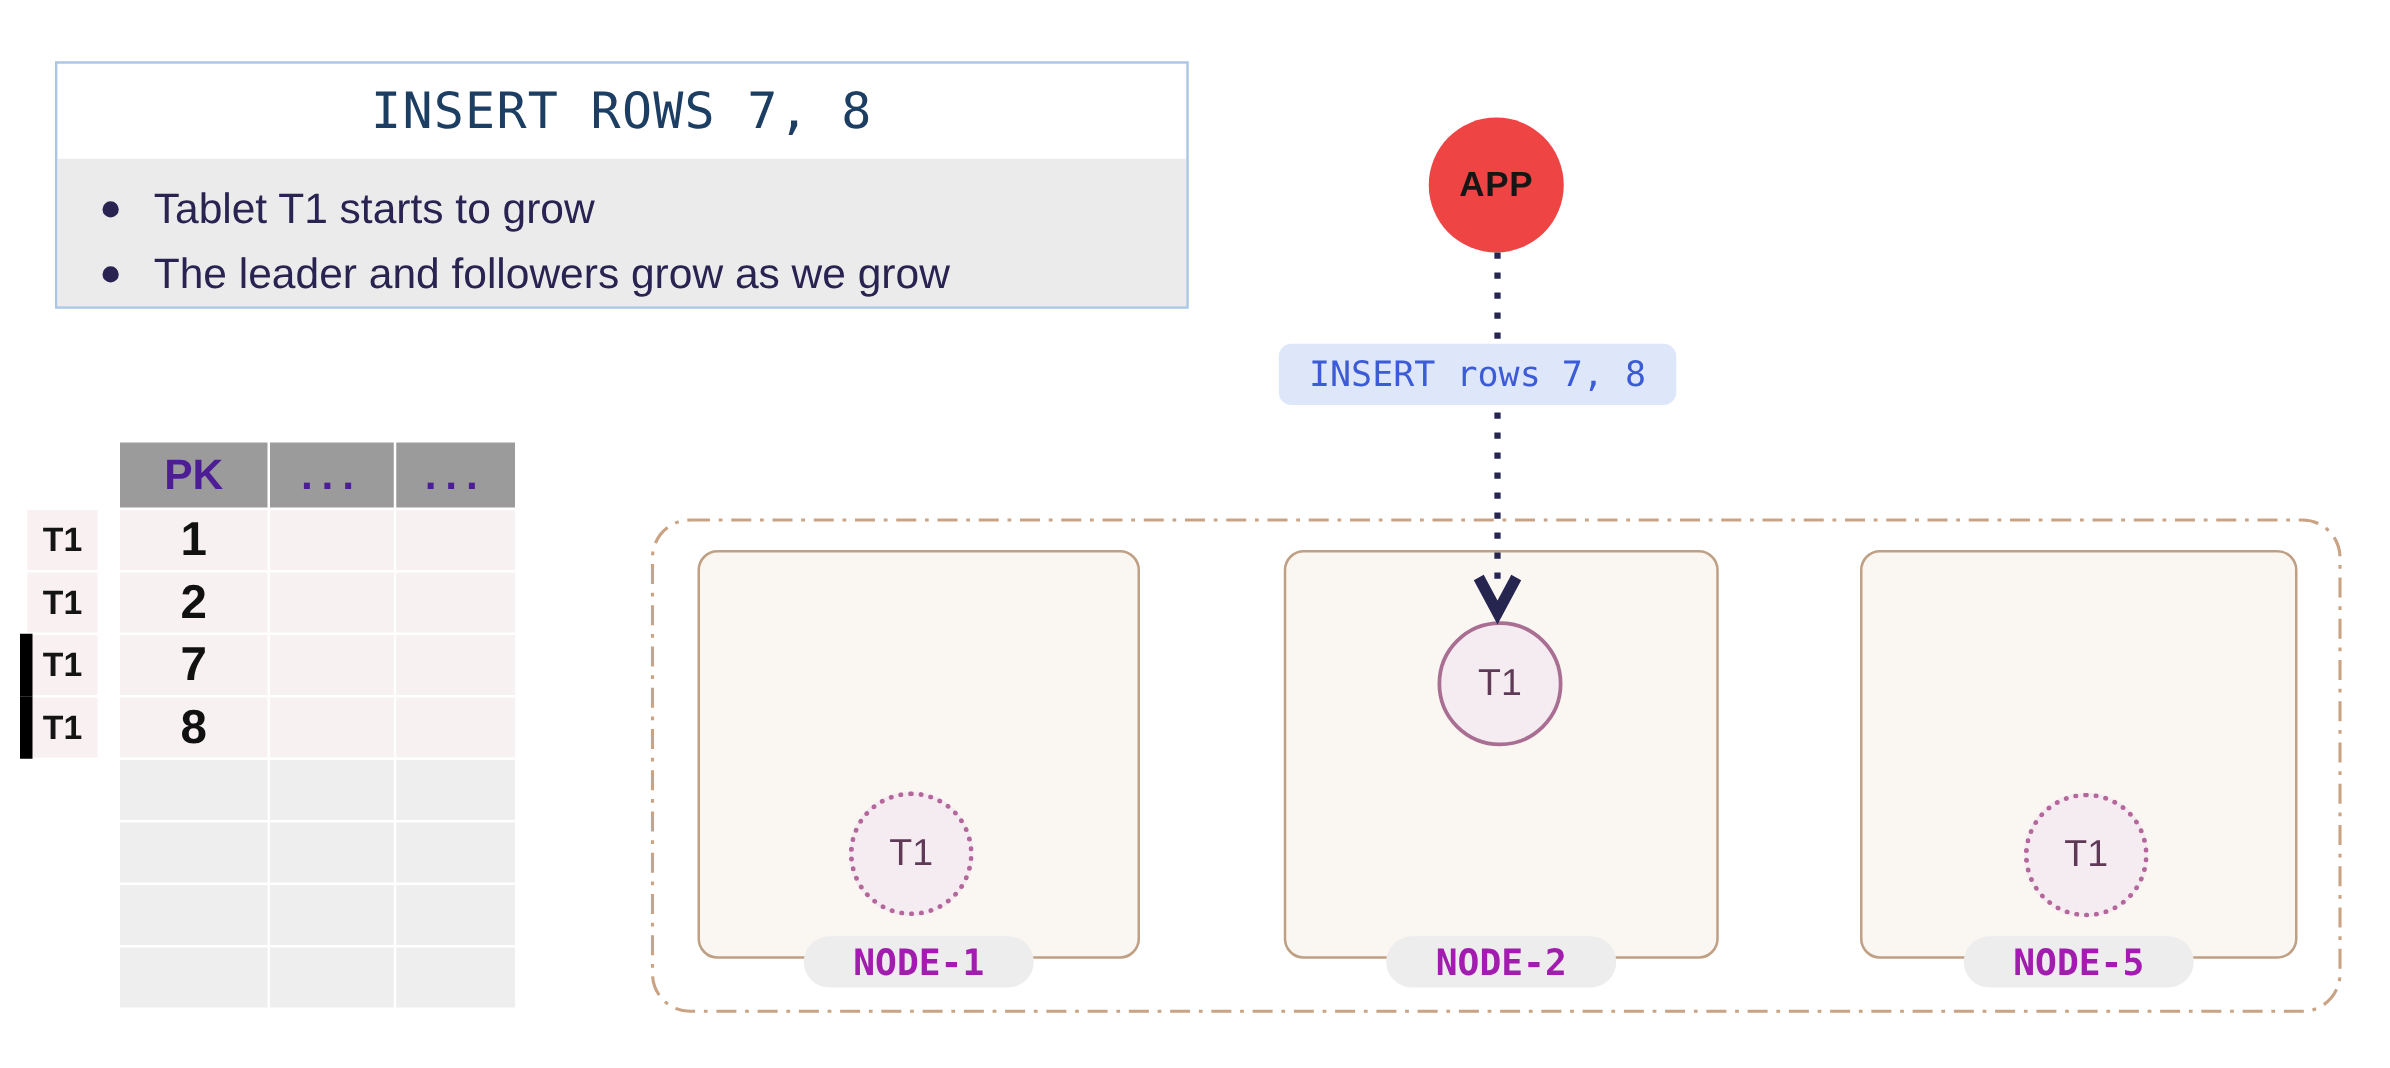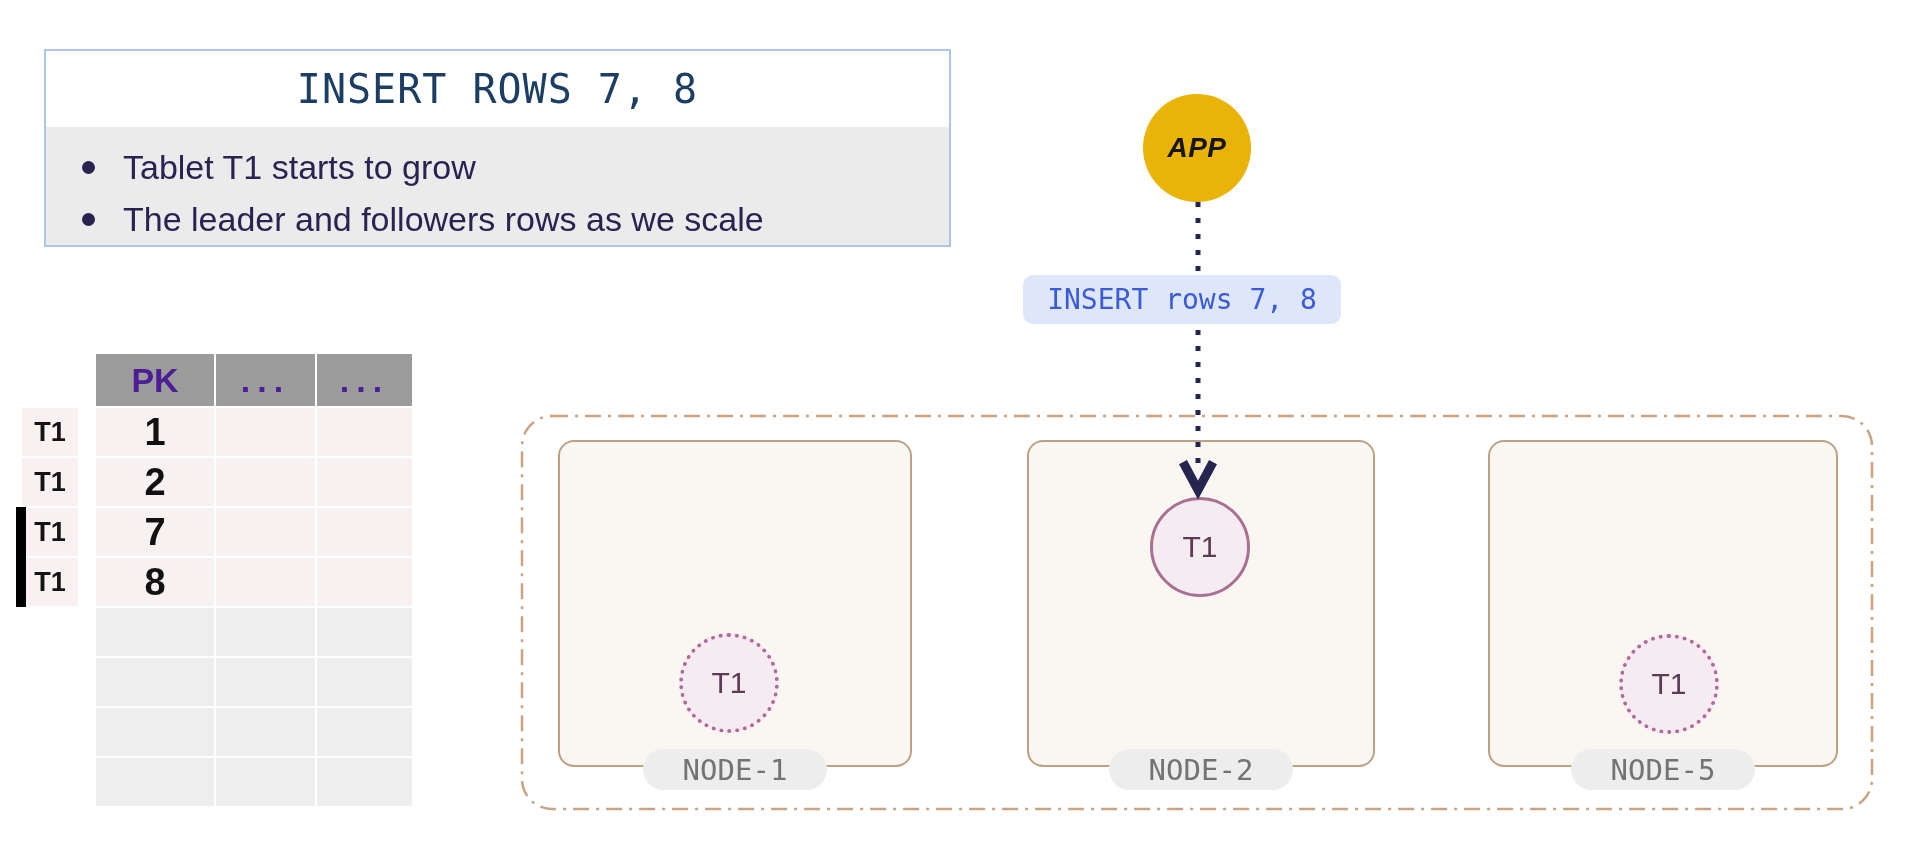--- a/index.html
+++ b/index.html
@@ -31,22 +31,22 @@
   .c1{width:118px;}.c2{width:99px;}.c3{width:95px;}
   .hcell{background:#9b9b9b;display:flex;align-items:center;justify-content:center;
     font-size:34px;font-weight:700;color:#4c1d95;}
   .hcell.dots{letter-spacing:7px;font-weight:800;padding-top:0px;}
   .dcell{background:#f8f1f1;display:flex;align-items:center;justify-content:center;
     font-size:38px;font-weight:700;color:#111;}
   .gcell{background:#eeeeee;}
 
   
   .app-circle{position:absolute;left:1143px;top:94px;width:108px;height:108px;border-radius:50%;
-    background:#eab308;display:flex;align-items:center;justify-content:center;
-    font-size:28px;font-weight:700;color:#161616;letter-spacing:0.5px;font-style:italic;}
+    background:#ef4444;display:flex;align-items:center;justify-content:center;
+    font-size:28px;font-weight:700;color:#161616;letter-spacing:0.5px;}
 
   
   .arrow-svg{position:absolute;left:1172px;top:199px;z-index:1;}
   .req-label{position:absolute;left:1023px;top:275px;width:318px;height:49px;border-radius:10px;
     background:#dee7f9;display:flex;align-items:center;justify-content:center;z-index:2;
     font-family:"DejaVu Sans Mono","Liberation Mono",monospace;
     font-size:28px;font-weight:500;color:#3c5bd7;}
 
   
   .cluster-svg{position:absolute;left:519px;top:413px;}
@@ -59,37 +59,37 @@
     box-sizing:border-box;display:flex;align-items:center;justify-content:center;
     font-size:30px;font-weight:500;color:#5e3a57;}
   .tablet.follower{border:4px dotted #b4679a;}
   .tablet.leader{border:3px solid #a96f92;}
   .n1 .tablet{left:119px;top:191px;}
   .n2 .tablet{left:121px;top:55px;}
   .n3 .tablet{left:129px;top:192px;}
   .node-pill{position:absolute;top:307px;left:50%;transform:translateX(-50%);width:184px;height:41px;
     border-radius:21px;background:#ededed;display:flex;align-items:center;justify-content:center;
     font-family:"DejaVu Sans Mono","Liberation Mono",monospace;
-    font-size:29px;font-weight:400;color:#737373;z-index:3;}
+    font-size:29px;font-weight:700;color:#a21caf;z-index:3;}
 </style>
 </head>
 <body>
 
 <div class="stage">
 
   <div class="callout">
     <div class="callout-title">INSERT ROWS 7, 8</div>
     <div class="callout-bullets">
       <div class="bullet">
         <span class="dot"></span>
         <span>Tablet T1 starts to grow</span>
       </div>
       <div class="bullet">
         <span class="dot"></span>
-        <span>The leader and followers rows as we scale</span>
+        <span>The leader and followers grow as we grow</span>
       </div>
     </div>
   </div>
 
   <div class="ttable">
     <div class="trow header">
       <div class="lslot"></div>
       <div class="cells">
         <div class="hcell c1">PK</div>
         <div class="hcell c2 dots">...</div>

